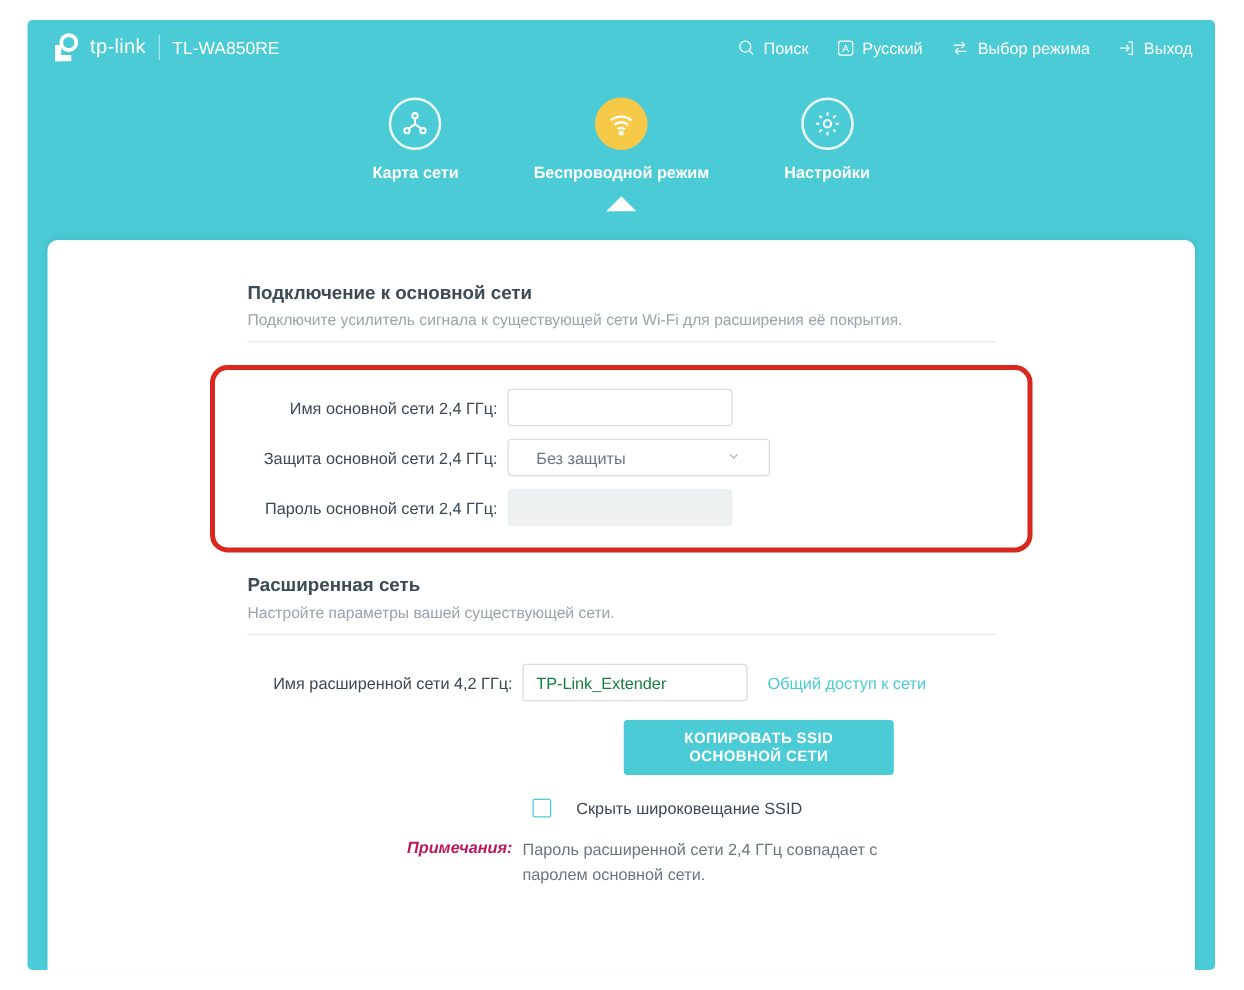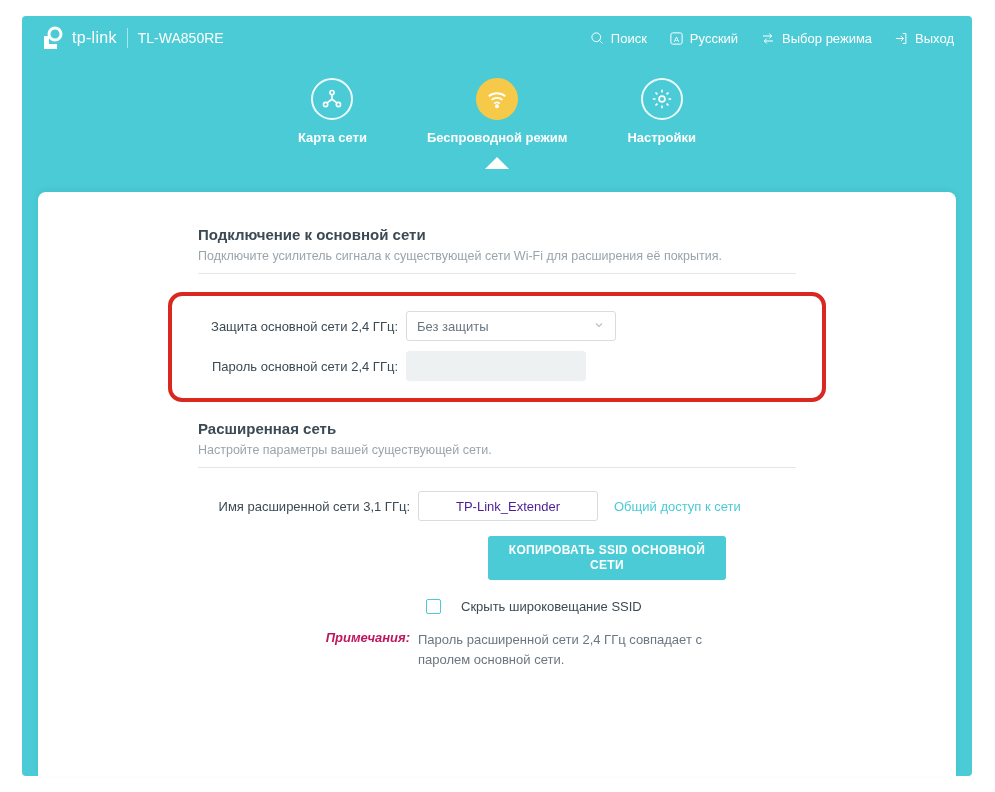--- a/index.html
+++ b/index.html
@@ -18,26 +18,26 @@
 .navtab { display:flex; flex-direction:column; align-items:center; gap:10px; cursor:pointer; position:relative; }
 .navtab-circle { width:42px; height:42px; border:2px solid rgba(255,255,255,0.9); border-radius:50%; display:flex; align-items:center; justify-content:center; }
 .navtab.active .navtab-circle { background:#f7c948; border-color:#f7c948; }
 .navtab-label { color:#fff; font-size:13px; font-weight:600; }
 .navtab.active::after { content:""; position:absolute; bottom:-24px; left:50%; transform:translateX(-50%); width:0; height:0; border-left:12px solid transparent; border-right:12px solid transparent; border-bottom:12px solid #fff; }
 .panel { position:absolute; left:16px; right:16px; top:176px; bottom:0; background:#fff; border-radius:8px 8px 0 0; padding:34px 160px 20px 160px; box-shadow:0 -2px 6px rgba(0,0,0,0.05); }
 .sec-title { font-size:15px; font-weight:700; color:#3b4a54; margin-bottom:6px; }
 .sec-sub { font-size:12.5px; color:#9aa4ab; margin-bottom:10px; }
 .sec-hr { border:none; border-top:1px solid #e3e7ea; margin-bottom:18px; }
 .btn-teal { background:#4acbd6; color:#fff; font-size:12px; font-weight:700; letter-spacing:0.3px; border:none; padding:7px 18px; border-radius:3px; cursor:pointer; margin:0 auto; display:block; text-align:center; }
-.btn-teal.wide { width:238px; line-height:1.25; }
+.btn-teal.wide { width:216px; line-height:1.25; }
 .form-row { display:flex; align-items:center; padding:5px 0; }
 .form-label { width:220px; text-align:right; font-size:13px; color:#3b4a54; padding-right:8px; }
-.form-input { width:180px; height:30px; border:1px solid #d6dce0; border-radius:3px; background:#fff; padding:0 10px; font-size:13px; color:#4c1d95;text-align:center; }
+.form-input { width:180px; height:30px; border:1px solid #d6dce0; border-radius:3px; background:#fff; padding:0 10px; font-size:13px; color:#15803d; }
 .form-input.disabled { background:#eef1f2; border-color:#eef1f2; }
-.form-select { width:210px; height:30px; border:1px solid #d6dce0; border-radius:3px; background:#fff; padding:0 10px; font-size:13px; color:#6b7680; display:flex; align-items:center; justify-content:space-between; cursor:pointer; }
+.form-select { width:210px; height:30px; border:1px solid #d6dce0; border-radius:3px; background:#fff; padding:0 22px; font-size:13px; color:#6b7680; display:flex; align-items:center; justify-content:space-between; cursor:pointer; }
 .chev { color:#b8c2c8; }
 .highlight-box { border:4px solid #d9281f; border-radius:14px; padding:10px 14px 12px; margin:0 -30px 18px -30px; }
 .highlight-box .btn-teal { margin-bottom:8px; }
 .link-teal { color:#4acbd6; font-size:13px; cursor:pointer; margin-left:16px; }
 .checkbox-row { display:flex; align-items:center; justify-content:flex-start; padding-left:228px; margin-top:14px; gap:20px; }
 .chk { width:15px; height:15px; border:1.5px solid #4acbd6; border-radius:2px; cursor:pointer; }
 .chk-label { font-size:13px; color:#3b4a54; }
 .note-row { display:flex; padding-top:16px; }
 .note-label { width:220px; text-align:right; font-size:13px; font-weight:700; color:#be185d; padding-right:8px;font-style:italic; }
 .note-text { flex:1; font-size:13px; color:#6b7680; line-height:1.5; max-width:310px; }
@@ -123,20 +123,24 @@
   </div>
 
   <div class="panel">
 
     <div class="sec-title">Подключение к основной сети</div>
     <div class="sec-sub">Подключите усилитель сигнала к существующей сети Wi-Fi для расширения её покрытия.</div>
     <hr class="sec-hr">
 
     <div class="highlight-box">
       <div class="form-row">
+        <div class="form-label">Имя основной сети 2,4 ГГц:</div>
+        <input class="form-input" value="" style="">
+      </div>
+      <div class="form-row">
         <div class="form-label">Защита основной сети 2,4 ГГц:</div>
         <div class="form-select">
           <span>Без защиты</span>
           <span class="chev">
             <svg width="12" height="12" viewBox="0 0 24 24" fill="none" stroke="currentColor" stroke-width="2.4">
                 <path d="M6 9l6 6 6-6"></path>
               </svg>
           </span>
         </div>
       </div>
@@ -144,21 +148,21 @@
         <div class="form-label">Пароль основной сети 2,4 ГГц:</div>
         <input class="form-input disabled" disabled="" value="" style="">
       </div>
     </div>
 
     <div class="sec-title">Расширенная сеть</div>
     <div class="sec-sub">Настройте параметры вашей существующей сети.</div>
     <hr class="sec-hr">
 
     <div class="form-row">
-      <div class="form-label">Имя расширенной сети 3,1 ГГц:</div>
+      <div class="form-label">Имя расширенной сети 4,2 ГГц:</div>
       <input class="form-input" value="TP-Link_Extender" style="">
       <span class="link-teal">Общий доступ к сети</span>
     </div>
 
     <div class="form-row" style="padding-top:10px;">
       <div class="form-label"></div>
       <button class="btn-teal wide">КОПИРОВАТЬ SSID ОСНОВНОЙ СЕТИ</button>
     </div>
 
     <div class="checkbox-row">

